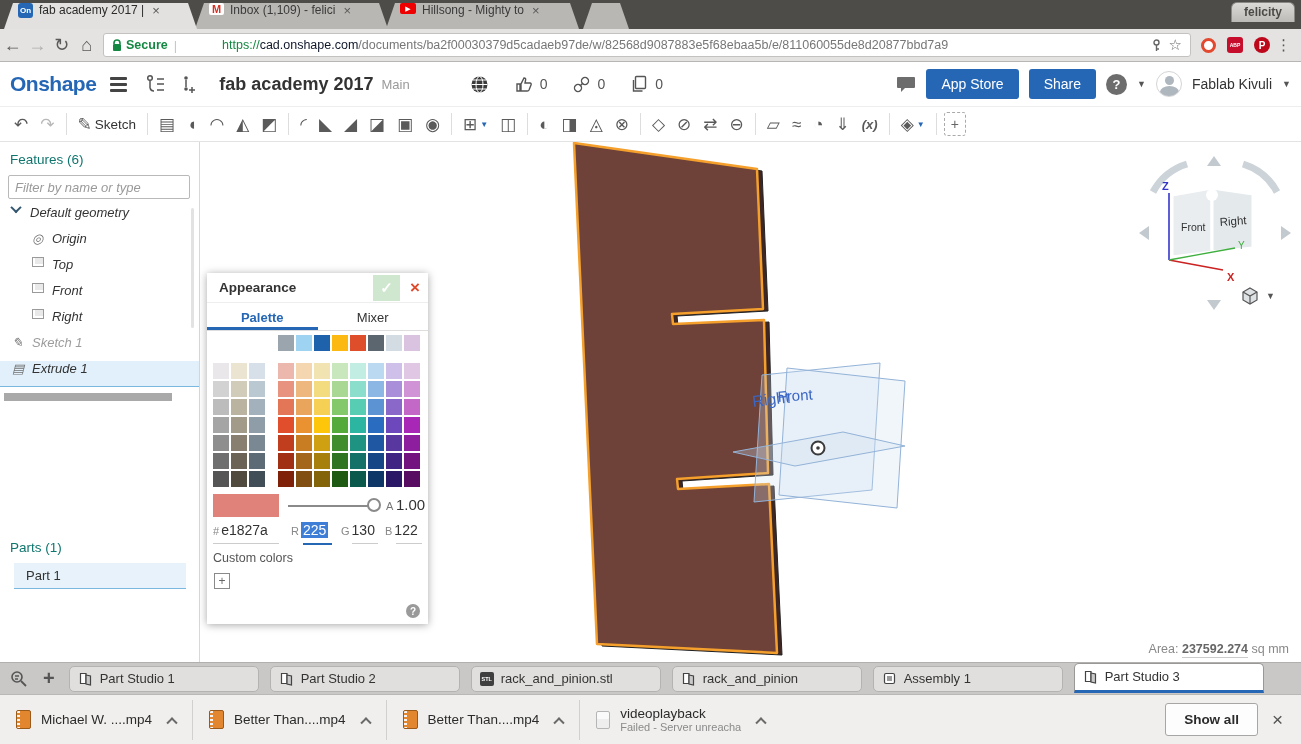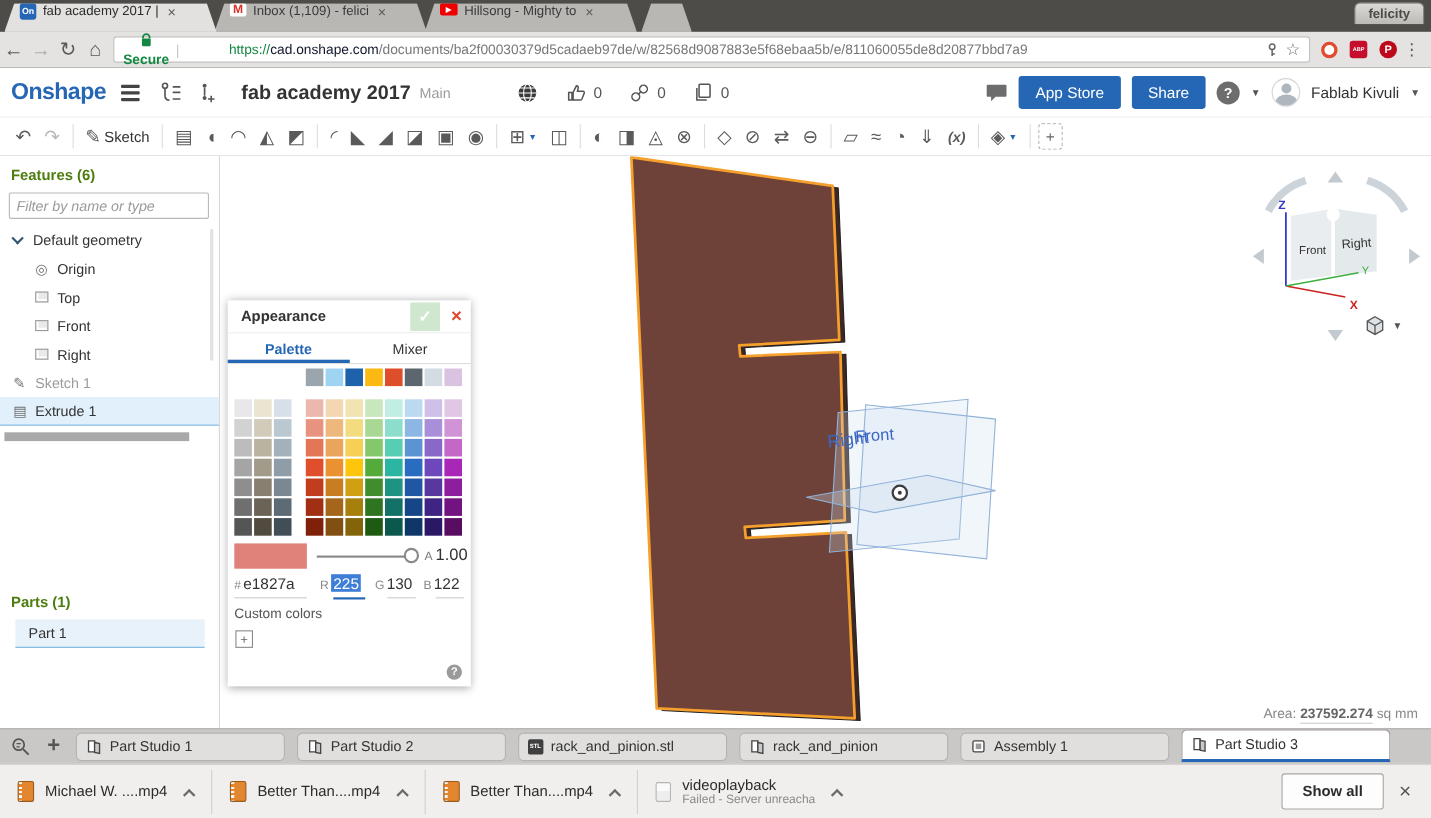--- a/index.html
+++ b/index.html
@@ -27,21 +27,21 @@
                background:linear-gradient(#dcdad6,#bcbab6); border:1px solid #8a8884; border-bottom:none;
                border-radius:6px 6px 0 0; font-size:12px; font-weight:bold; color:#4a4a48; }
 
   
   .navbar { position:absolute; left:0; top:29px; width:100%; height:33px; background:#e5e3e1;
             border-bottom:1px solid #b8b6b4; display:flex; align-items:center; }
   .nav-ico { font-size:18px; color:#5a5a5a; width:30px; text-align:center; }
   .nav-ico.disabled { color:#b0aeac; }
   .addr { height:24px; background:#fff; border:1px solid #c4c2c0; border-radius:3px; flex:0 0 1088px;
           margin-left:4px; display:flex; align-items:center; padding:0 8px; gap:6px; }
-  .secure { display:flex; align-items:center; gap:4px; color:#148843; font-size:12.5px; font-weight:bold;flex-direction:column; }
+  .secure { display:flex; align-items:center; gap:4px; color:#148843; font-size:12.5px; font-weight:bold; }
   .addr-sep { color:#c9c7c5; font-size:13px; }
   .url { font-size:12.5px; color:#777; white-space:nowrap; overflow:hidden; flex:1; }
   .url b { color:#0f172a; font-weight:normal; }
   .url .scheme { color:#148843;padding-left:39px; }
   .key-ico,.star-ico { color:#6a6a6a; font-size:15px; }
   .ext-row { display:flex; align-items:center; gap:11px; margin-left:10px; }
   .ext-onetab { width:15px; height:15px; border:3.5px solid #e2492f; border-radius:50%; background:#fff; }
   .ext-abp { width:16px; height:16px; background:#c70d2c; border-radius:3px; color:#fff; font-size:5px;
              font-weight:bold; display:flex; align-items:center; justify-content:center; }
   .ext-pin { width:16px; height:16px; background:#bd081c; border-radius:50%; color:#fff; font-size:10px;
@@ -83,25 +83,25 @@
   .tb-label { font-size:13.5px; color:#333; }
   .tb-div { width:1px; height:22px; background:#ddd; margin:0 5px; }
   .tb-caret { font-size:8px; color:#2567b5; }
   .tb-btn.dashed { border:1px dashed #aaa; height:24px; margin-left:2px; }
   .tb-btn.dashed .tb-glyph { font-size:14px; color:#666; }
 
   
   .main { position:absolute; left:0; top:142px; width:100%; height:520px; background:#fff; }
   .left-panel { position:absolute; left:0; top:0; width:200px; height:520px; background:#fff;
                 border-right:1px solid #d8d8d8; }
-  .panel-title { font-size:13.5px; font-weight:bold; color:#4d7c0f; margin:10px 0 0 10px; }
+  .panel-title { font-size:13.5px; font-weight:normal; color:#0f766e; margin:10px 0 0 10px; }
   .filter-input { width:182px; height:24px; margin:8px 0 6px 8px; border:1px solid #b9b9b9; border-radius:2px;
                   font-size:13px; font-style:italic; color:#555; padding:0 6px; font-family:inherit; }
   .filter-input::placeholder { color:#9a9a9a; }
-  .tree-row { display:flex; align-items:center; height:26px; font-size:13px; color:#333; padding-left:12px; }
+  .tree-row { display:flex; height:26px; font-size:13px; color:#333; padding-left:12px;font-style:italic; }
   .tree-row.indent { padding-left:32px; }
   .tree-row.muted { color:#9c9c9c; }
   .tree-row.selected { background:#e1f0fa; border-bottom:1px solid #7ab8e0; }
   .tree-ico { width:20px; font-size:13px; color:#707070; }
   .tree-chev { width:8px; height:8px; border-right:2px solid #33566e; border-bottom:2px solid #33566e;
                transform:rotate(45deg) translate(-1px,-1px); margin-right:10px; }
   .plane-ico { width:12px; height:10px; border:1px solid #9a9a9a; background:#e9e9e9; margin-right:8px;
                box-shadow:inset 2px -2px 0 #fff; }
   .rollback-bar { width:168px; height:8px; background:#a9a9a9; margin:6px 0 0 4px; }
   .panel-scrollbar { position:absolute; right:5px; top:66px; width:3px; height:120px; background:#e2e2e2; border-radius:2px;}

